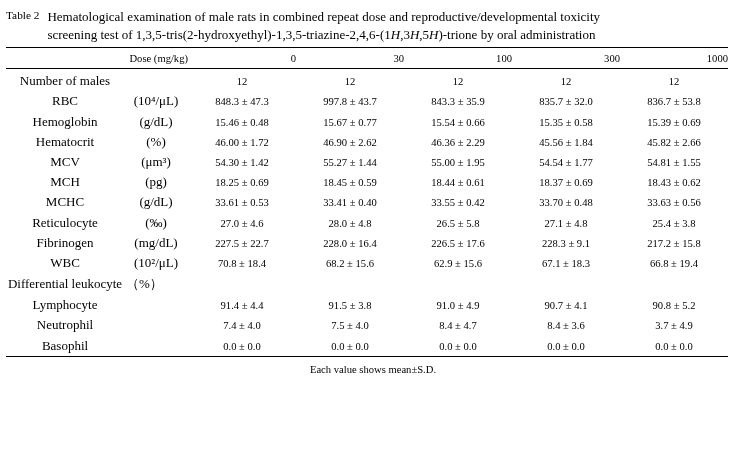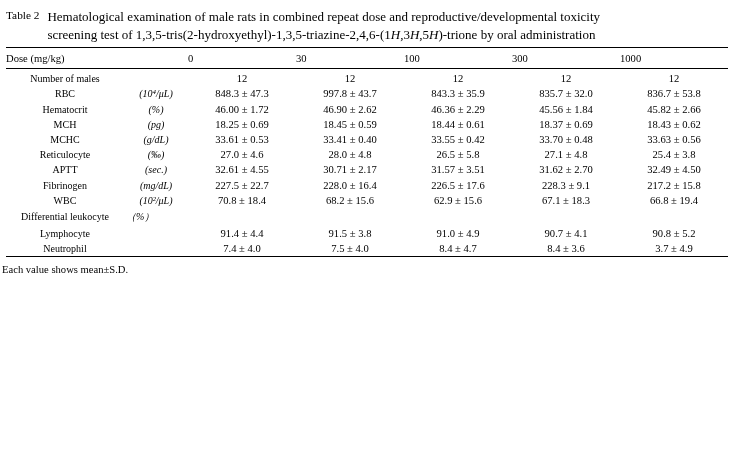--- a/index.html
+++ b/index.html
@@ -46,50 +46,50 @@
   table.data td, table.data th {
     padding: 0;
     font-weight: normal;
     vertical-align: baseline;
   }
   .rule-top td { border-top: 1.3px solid #000; height: 2px; }
   .rule-mid td { border-top: 0.8px solid #000; height: 2px; }
   .rule-bot td { border-top: 1.3px solid #000; height: 2px; }
   tr.hdr td {
     padding: 3px 0 4px 0;
-    text-align: left;
+    text-align: right;
     font-size: 10.6px;
   }
   td.lbl {
     text-align: left;
     padding-left: 2px;
     white-space: nowrap;
   }
   td.unit {
     text-align: right;
     padding-right: 6px;
     white-space: nowrap;
-    font-style: italic;
   }
   tr.row td {
     padding: 2.1px 0;
     text-align: center;
     font-size: 10.6px;
     white-space: nowrap;
   }
   tr.row td.lbl, tr.row td.unit {
-    font-size: 10px;
+    font-size: 13px;
   }
   .indent {
     padding-left: 14px;
   }
   .ital { font-style: italic; }
   .footnote {
-    padding: 5px 6px 0 2px;
-    font-size: 10.6px;
+    padding: 5px 6px 0 18px;
+    font-size: 10.6px;
+    text-align: center;
   }
   col.c-lbl { width: 118px; }
   col.c-unit { width: 64px; }
   col.c-val { width: 108px; }
 </style>
 </head>
 <body>
 
 <div class="page">
 
@@ -139,29 +139,47 @@
       <tr class="row">
         <td class="lbl">RBC</td>
         <td class="unit">(10⁴/μL)</td>
         <td>848.3 ± 47.3</td>
         <td>997.8 ± 43.7</td>
         <td>843.3 ± 35.9</td>
         <td>835.7 ± 32.0</td>
         <td>836.7 ± 53.8</td>
       </tr>
       <tr class="row">
+        <td class="lbl">Hemoglobin</td>
+        <td class="unit">(g/dL)</td>
+        <td>15.46 ± 0.48</td>
+        <td>15.67 ± 0.77</td>
+        <td>15.54 ± 0.66</td>
+        <td>15.35 ± 0.58</td>
+        <td>15.39 ± 0.69</td>
+      </tr>
+      <tr class="row">
         <td class="lbl">Hematocrit</td>
         <td class="unit">(%)</td>
         <td>46.00 ± 1.72</td>
         <td>46.90 ± 2.62</td>
         <td>46.36 ± 2.29</td>
         <td>45.56 ± 1.84</td>
         <td>45.82 ± 2.66</td>
       </tr>
       <tr class="row">
+        <td class="lbl">MCV</td>
+        <td class="unit">(μm³)</td>
+        <td>54.30 ± 1.42</td>
+        <td>55.27 ± 1.44</td>
+        <td>55.00 ± 1.95</td>
+        <td>54.54 ± 1.77</td>
+        <td>54.81 ± 1.55</td>
+      </tr>
+      <tr class="row">
         <td class="lbl">MCH</td>
         <td class="unit">(pg)</td>
         <td>18.25 ± 0.69</td>
         <td>18.45 ± 0.59</td>
         <td>18.44 ± 0.61</td>
         <td>18.37 ± 0.69</td>
         <td>18.43 ± 0.62</td>
       </tr>
       <tr class="row">
         <td class="lbl">MCHC</td>
@@ -175,29 +193,20 @@
       <tr class="row">
         <td class="lbl">Reticulocyte</td>
         <td class="unit">(‰)</td>
         <td>27.0 ± 4.6</td>
         <td>28.0 ± 4.8</td>
         <td>26.5 ± 5.8</td>
         <td>27.1 ± 4.8</td>
         <td>25.4 ± 3.8</td>
       </tr>
       <tr class="row">
-        <td class="lbl">APTT</td>
-        <td class="unit">(sec.)</td>
-        <td>32.61 ± 4.55</td>
-        <td>30.71 ± 2.17</td>
-        <td>31.57 ± 3.51</td>
-        <td>31.62 ± 2.70</td>
-        <td>32.49 ± 4.50</td>
-      </tr>
-      <tr class="row">
         <td class="lbl">Fibrinogen</td>
         <td class="unit">(mg/dL)</td>
         <td>227.5 ± 22.7</td>
         <td>228.0 ± 16.4</td>
         <td>226.5 ± 17.6</td>
         <td>228.3 ± 9.1</td>
         <td>217.2 ± 15.8</td>
       </tr>
       <tr class="row">
         <td class="lbl">WBC</td>
@@ -228,20 +237,29 @@
       </tr>
       <tr class="row">
         <td class="lbl indent">Neutrophil</td>
         <td class="unit"></td>
         <td>7.4 ± 4.0</td>
         <td>7.5 ± 4.0</td>
         <td>8.4 ± 4.7</td>
         <td>8.4 ± 3.6</td>
         <td>3.7 ± 4.9</td>
       </tr>
+      <tr class="row">
+        <td class="lbl indent">Basophil</td>
+        <td class="unit"></td>
+        <td>0.0 ± 0.0</td>
+        <td>0.0 ± 0.0</td>
+        <td>0.0 ± 0.0</td>
+        <td>0.0 ± 0.0</td>
+        <td>0.0 ± 0.0</td>
+      </tr>
 
       <tr class="rule-bot">
           <td colspan="7"></td>
         </tr>
     </tbody>
   </table>
 
   <div class="footnote">Each value shows mean±S.D.</div>
 
 </div>

